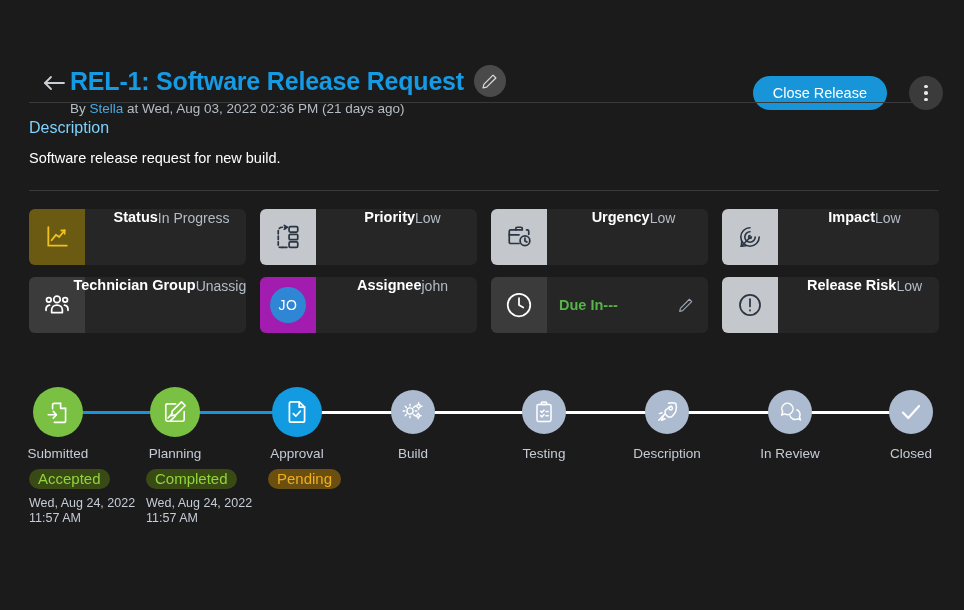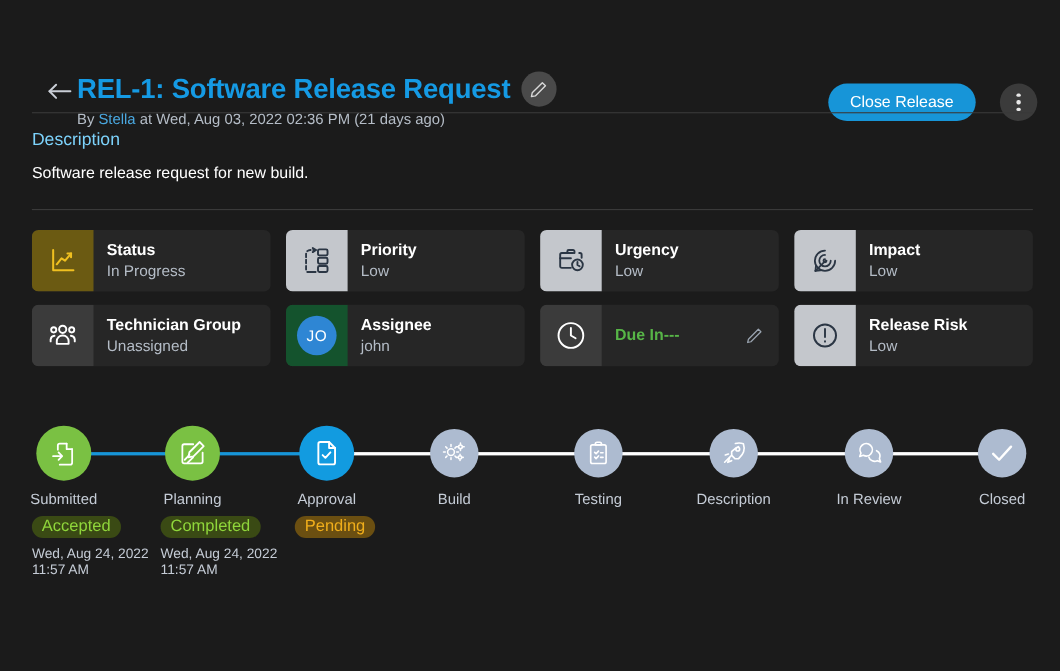--- a/index.html
+++ b/index.html
@@ -74,26 +74,26 @@
     display: flex; align-items: stretch; overflow: hidden;
   }
   .card-icon {
     width: 56px; min-width: 56px; height: 56px;
     display: flex; align-items: center; justify-content: center;
   }
   .ic-light { background: #c4c7cc; color: #2b3644; }
   .ic-dark  { background: #3b3b3b; color: #ffffff; }
   .ic-olive { background: #6b5a12; color: #f0c020; }
   .card-body {
-    flex: 1; display: flex; flex-direction: column; justify-content: center;
+    flex: 1; display: flex; flex-direction: row; justify-content: center;
     padding-left: 12px; min-width: 0;
   }
   .card-label { font-size: 14.5px; font-weight: bold; color: #ffffff; line-height: 17px; white-space: nowrap; }
   .card-value { font-size: 14px; color: #b4bcc6; line-height: 18px; white-space: nowrap; }
-  .avatar-wrap { width: 56px; min-width:56px; height: 56px; background: #14532d; display:flex; align-items:center; justify-content:center; }
+  .avatar-wrap { width: 56px; min-width:56px; height: 56px; background: #a21caf; display:flex; align-items:center; justify-content:center; }
   .avatar {
     width: 36px; height: 36px; border-radius: 50%; background: #2e86d4;
     display: flex; align-items: center; justify-content: center;
     color: #ffffff; font-size: 14px; letter-spacing: 0.5px;
   }
   .due-card .card-body { flex-direction: row; align-items: center; justify-content: space-between; padding-right: 14px; gap: 48px; }
   .due-text { font-size: 14.5px; font-weight: bold; color: #57b547; white-space: nowrap; }
   .due-pencil { color: #9aa4b0; cursor: pointer; display:flex; }
 
   

